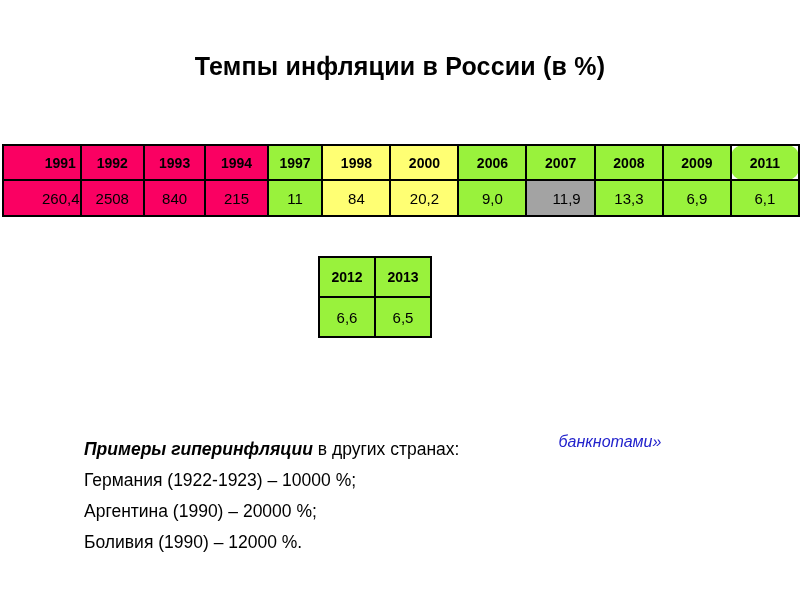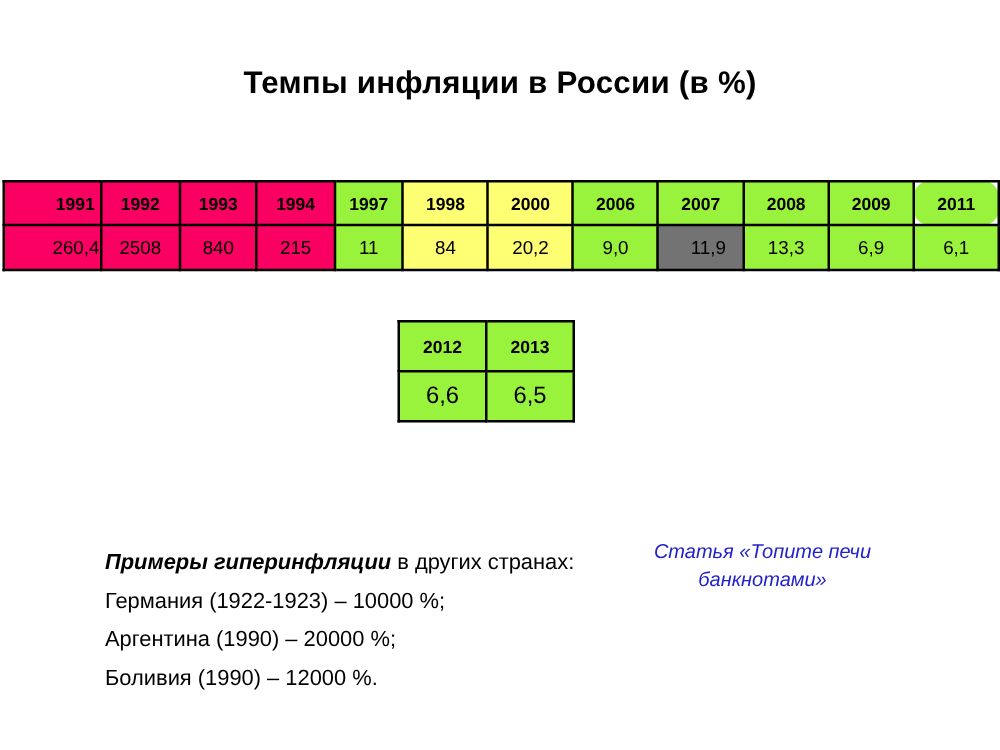--- a/index.html
+++ b/index.html
@@ -62,30 +62,30 @@
     left: 318px;
     top: 256px;
     border-collapse: collapse;
     table-layout: fixed;
   }
   #inflation-table-2 td {
     border: 2px solid #000000;
     text-align: center;
     vertical-align: middle;
     padding: 0;
-    width: 70px;
+    width: 56px;
     height: 40px;
     box-sizing: border-box;
   }
   #inflation-table-2 tr.header-row td {
     font-size: 14px;
     font-weight: bold;
   }
   #inflation-table-2 tr.value-row td {
-    font-size: 19px;
+    font-size: 15px;
   }
 
   
   #notes-block {
     position: absolute;
     left: 84px;
     top: 392px;
     width: 430px;
     margin-top: 42px;
   }
@@ -150,21 +150,21 @@
   </tr>
   <tr class="value-row">
     <td style="background-color: rgb(250, 0, 98); padding-left: 38px;">260,4</td>
     <td style="background-color: rgb(250, 0, 98);">2508</td>
     <td style="background-color: rgb(250, 0, 98);">840</td>
     <td style="background-color: rgb(250, 0, 98);">215</td>
     <td style="background-color: rgb(153, 242, 60);">11</td>
     <td style="background-color: rgb(255, 255, 115);">84</td>
     <td style="background-color: rgb(255, 255, 115);">20,2</td>
     <td style="background-color: rgb(153, 242, 60);">9,0</td>
-    <td style="background-color: #737373; padding-left: 12px;">11,9</td>
+    <td style="background-color: #a3a3a3; padding-left: 12px;">11,9</td>
     <td style="background-color: rgb(153, 242, 60);">13,3</td>
     <td style="background-color: rgb(153, 242, 60);">6,9</td>
     <td style="background-color: rgb(153, 242, 60);">6,1</td>
   </tr>
 </tbody>
   </table>
 
 <table id="inflation-table-2">
   <tbody>
       <tr class="header-row">
@@ -179,15 +179,14 @@
   </table>
 
 <div id="notes-block">
   <div class="note-line"><span class="note-strong">Примеры гиперинфляции</span><span> в других странах:</span></div>
   <div class="note-line">Германия (1922-1923) – 10000 %;</div>
   <div class="note-line">Аргентина (1990) – 20000 %;</div>
   <div class="note-line">Боливия (1990) – 12000 %.</div>
 </div>
 
 <div id="article-link">
-  <div>Статья «Топите печи</div>
   <div>банкнотами»</div>
 </div>
 
 </body></html>

